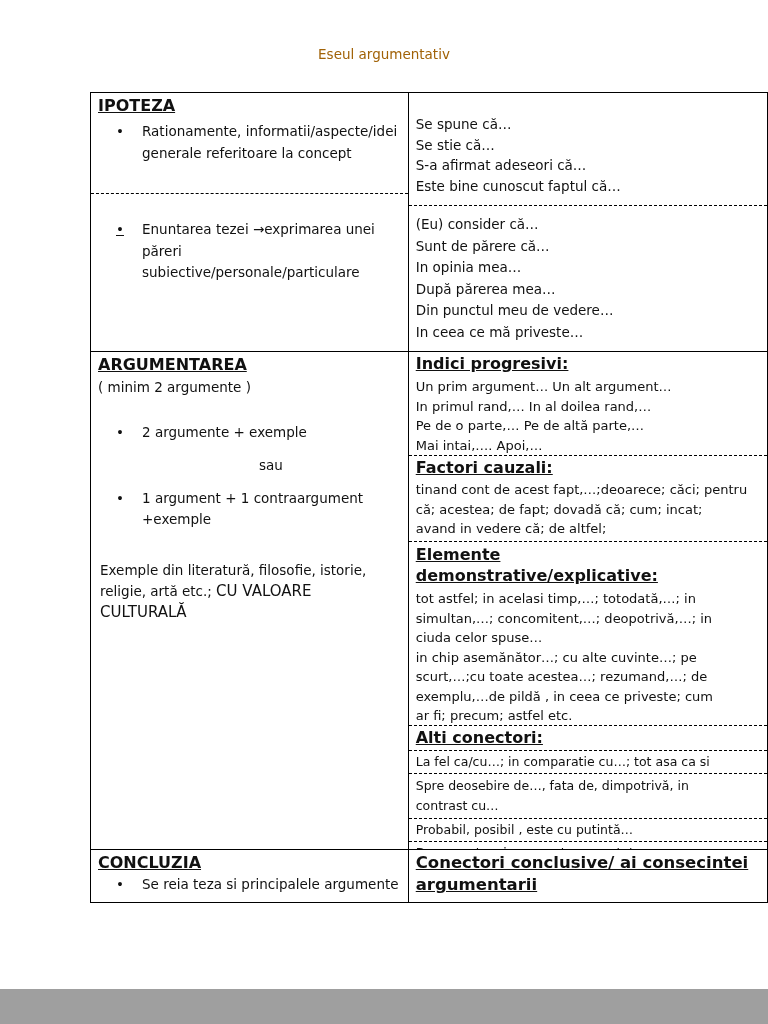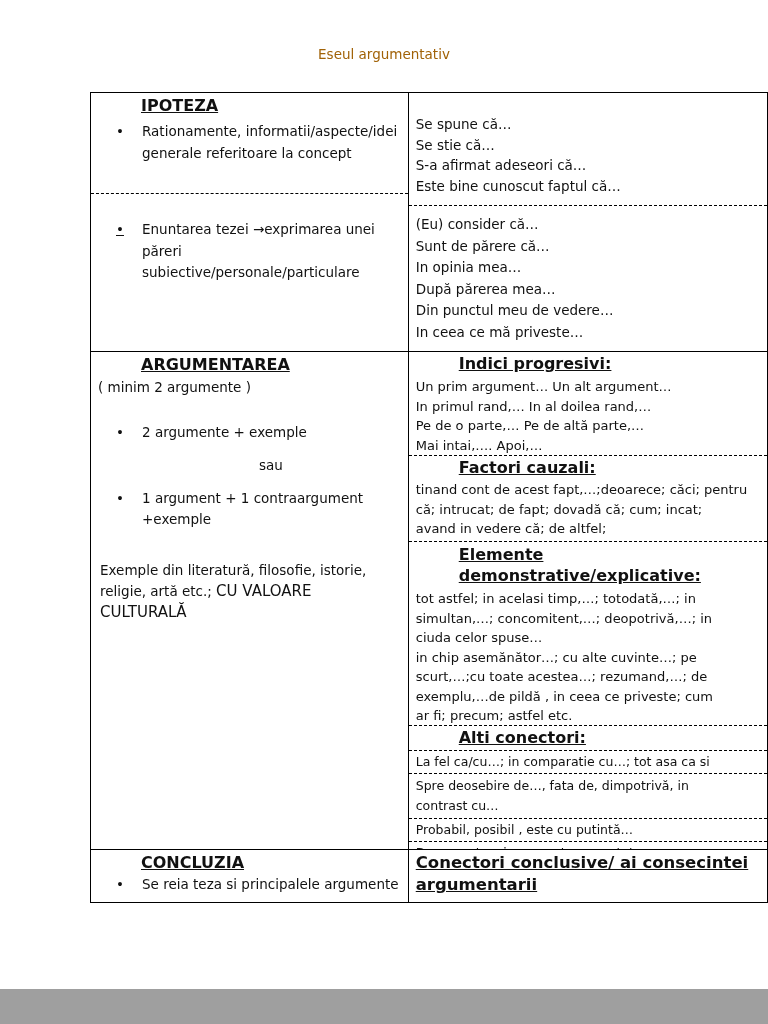--- a/index.html
+++ b/index.html
@@ -42,21 +42,20 @@
     padding-top: 2px;
     white-space: nowrap;
   }
   .cw { overflow: hidden; }
   .pad { padding: 3px 8px 0 7px; }
   .sec-head {
     font-size: 16px;
     font-weight: bold;
     text-decoration: underline;
     line-height: 20px;
-    margin-left: 43px;
   }
   .sec-head.lh21 { line-height: 21px; }
   .subline { font-size: 13.5px; line-height: 18px; margin-top: 3px; }
   .bullet { display: flex; font-size: 13.5px; line-height: 21.5px; }
   .bullet .mk { flex: none; margin-left: 18px; width: 26px; text-align: left; }
   .bullet .mk.u { text-decoration: underline; }
   .bullet .bt { flex: 1; }
   .dash { border-top: 1.6px dashed #000000; height: 0; }
   .cl { font-size: 13.5px; line-height: 20.5px; white-space: nowrap; }
   .cl2 { font-size: 13.5px; line-height: 21.5px; white-space: nowrap; }
@@ -168,21 +167,21 @@
               <div class="rl">Pe de o parte,…  Pe de altă parte,…</div>
               <div class="rl">Mai intai,….  Apoi,…</div>
             </div>
           </div>
           <div class="dash"></div>
 
           <div style="height:85px; padding:2px 0 0 7px">
             <div class="sec-head">Factori cauzali:</div>
             <div style="margin-top:2px">
               <div class="rl">tinand cont de acest fapt,…;deoarece; căci; pentru</div>
-              <div class="rl">că; intrucat; de fapt; dovadă că; cum; incat;</div>
+              <div class="rl">că; acestea; de fapt; dovadă că; cum; incat;</div>
               <div class="rl">avand in vedere că; de altfel;</div>
             </div>
           </div>
           <div class="dash"></div>
 
           <div style="height:183px; padding:2px 12px 0 7px">
             <div class="sec-head lh21">Elemente</div>
             <div class="sec-head lh21">demonstrative/explicative:</div>
             <div style="margin-top:3px">
               <div class="rl">tot astfel; in acelasi timp,…; totodată,…; in</div>

